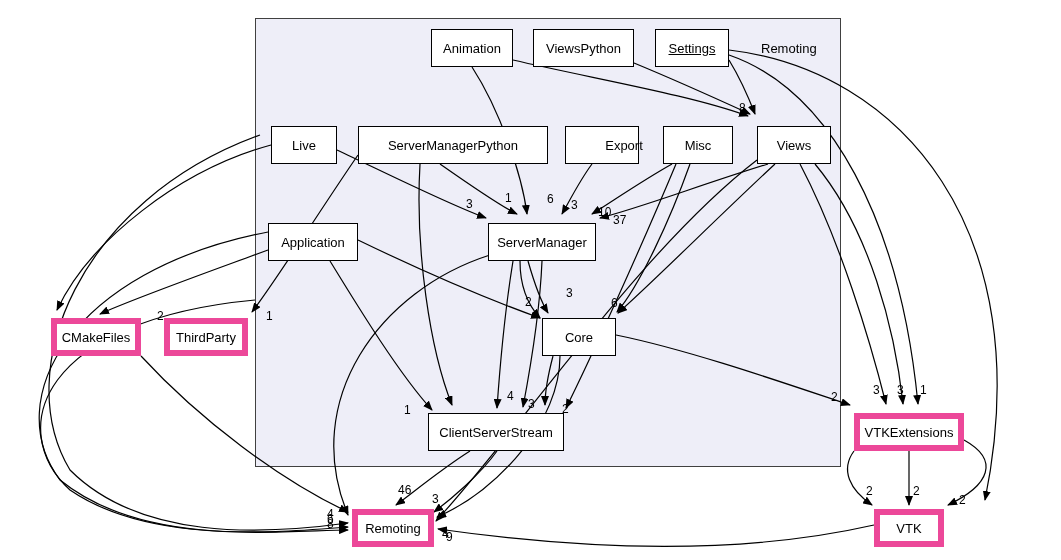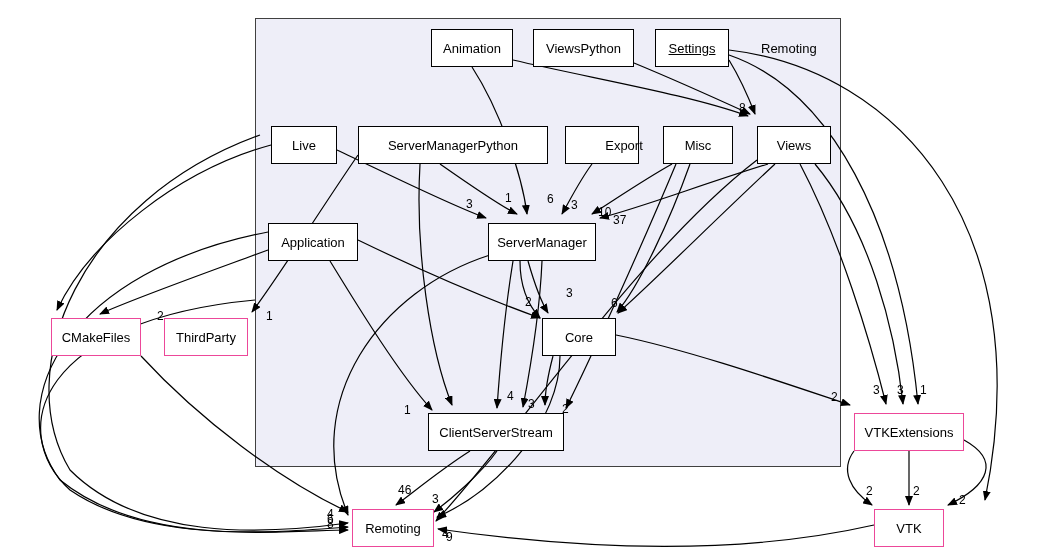--- a/index.html
+++ b/index.html
@@ -5,21 +5,21 @@
   html,body{margin:0;padding:0;background:#ffffff;}
   #stage{position:relative;width:1061px;height:560px;overflow:hidden;
          font-family:"Liberation Sans","DejaVu Sans",sans-serif;background:#ffffff;}
   #cluster{position:absolute;left:255px;top:18px;width:586px;height:449px;
            background:#eeeef8;border:1px solid #404040;box-sizing:border-box;}
   .cluster-label{position:absolute;font-size:13px;color:#000;white-space:nowrap;}
   svg.edges{position:absolute;left:0;top:0;width:1061px;height:560px;overflow:visible;}
   .node{position:absolute;background:#ffffff;border:1px solid #000000;
         box-sizing:border-box;display:flex;align-items:center;justify-content:center;
         font-size:13px;color:#000000;white-space:nowrap;}
-  .node.ext{border:1px solid #ec4899;}
+  .node.ext{border:6px solid #ec4899;}
   .elabel{position:absolute;font-size:12px;color:#000;white-space:nowrap;
           line-height:12px;}
 </style>
 </head>
 <body>
 
 <div id="stage">
 
   <div id="cluster"></div>
   <div class="cluster-label" id="cluster-label" style="left:761px;top:41px;">Remoting</div>

